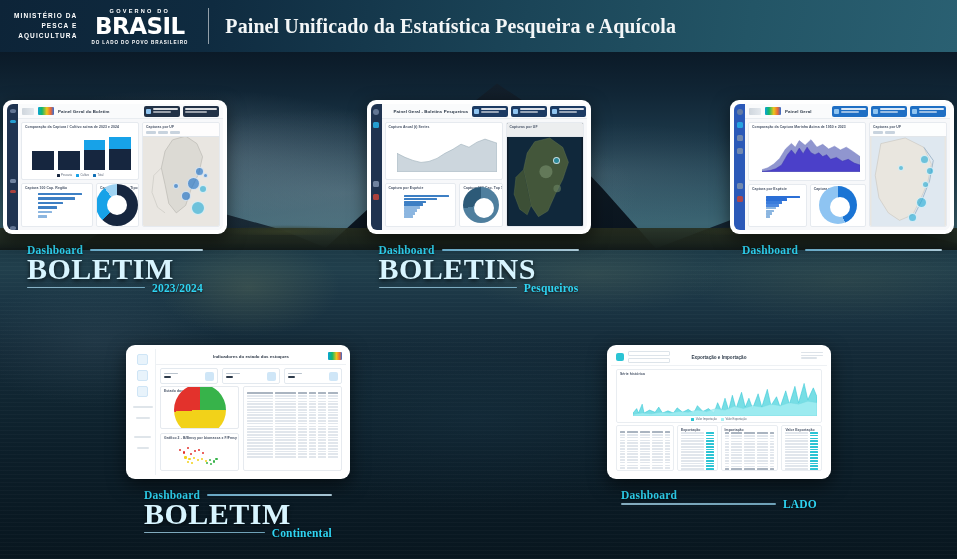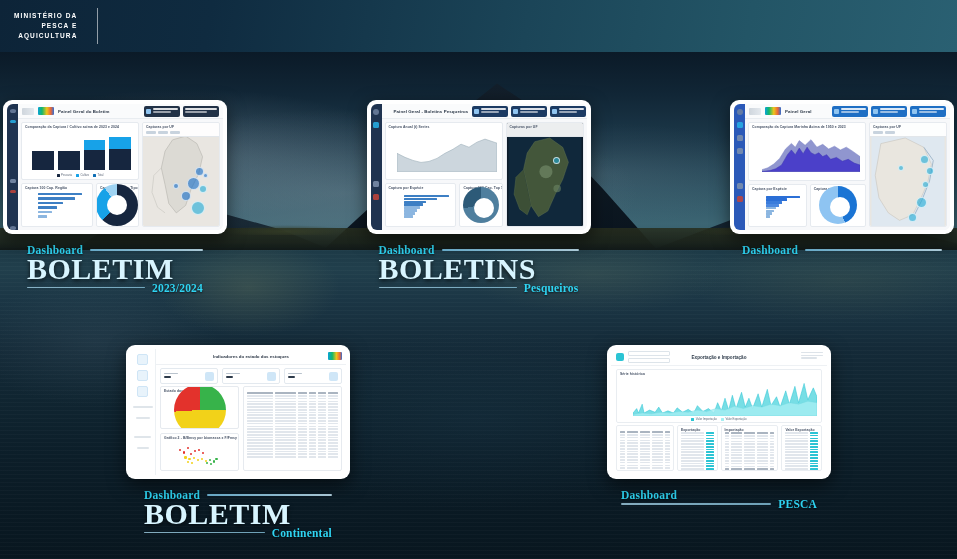--- a/index.html
+++ b/index.html
@@ -374,22 +374,28 @@
     <div class="bg-water"></div>
   </div>
 
   <div class="header">
     <div class="brand-block">
       <div class="ministry">
         <div>MINISTÉRIO DA</div>
         <div>PESCA E</div>
         <div>AQUICULTURA</div>
       </div>
+      <div class="gov-logo">
+        <div class="gov-top">GOVERNO DO</div>
+        <div class="gov-brasil">BRASIL</div>
+        <div class="gov-bottom">DO LADO DO POVO BRASILEIRO</div>
+      </div>
     </div>
     <div class="divider-v"></div>
+    <div class="app-title">Painel Unificado da Estatística Pesqueira e Aquícola</div>
   </div>
 
   <div class="row row-top">
 
     <div class="tile">
       <div class="thumb">
         <div class="thumb-inner">
           <div class="pbi-side">
             <span class="pbi-ico circle"></span>
             <span class="pbi-ico sel"></span>
@@ -1416,19 +1422,19 @@
           </div>
         </div>
       </div>
       <div class="cap t5">
         <div class="cap-row1">
           <span class="cap-dash">Dashboard</span>
           <span class="cap-line hidden-line"></span>
         </div>
         <div class="cap-row3">
           <span class="cap-line3"></span>
-          <span class="cap-sub">PESCA</span>
+          <span class="cap-sub">LADO</span>
         </div>
       </div>
     </div>
   </div>
 
 </div>
 
 </body></html>

